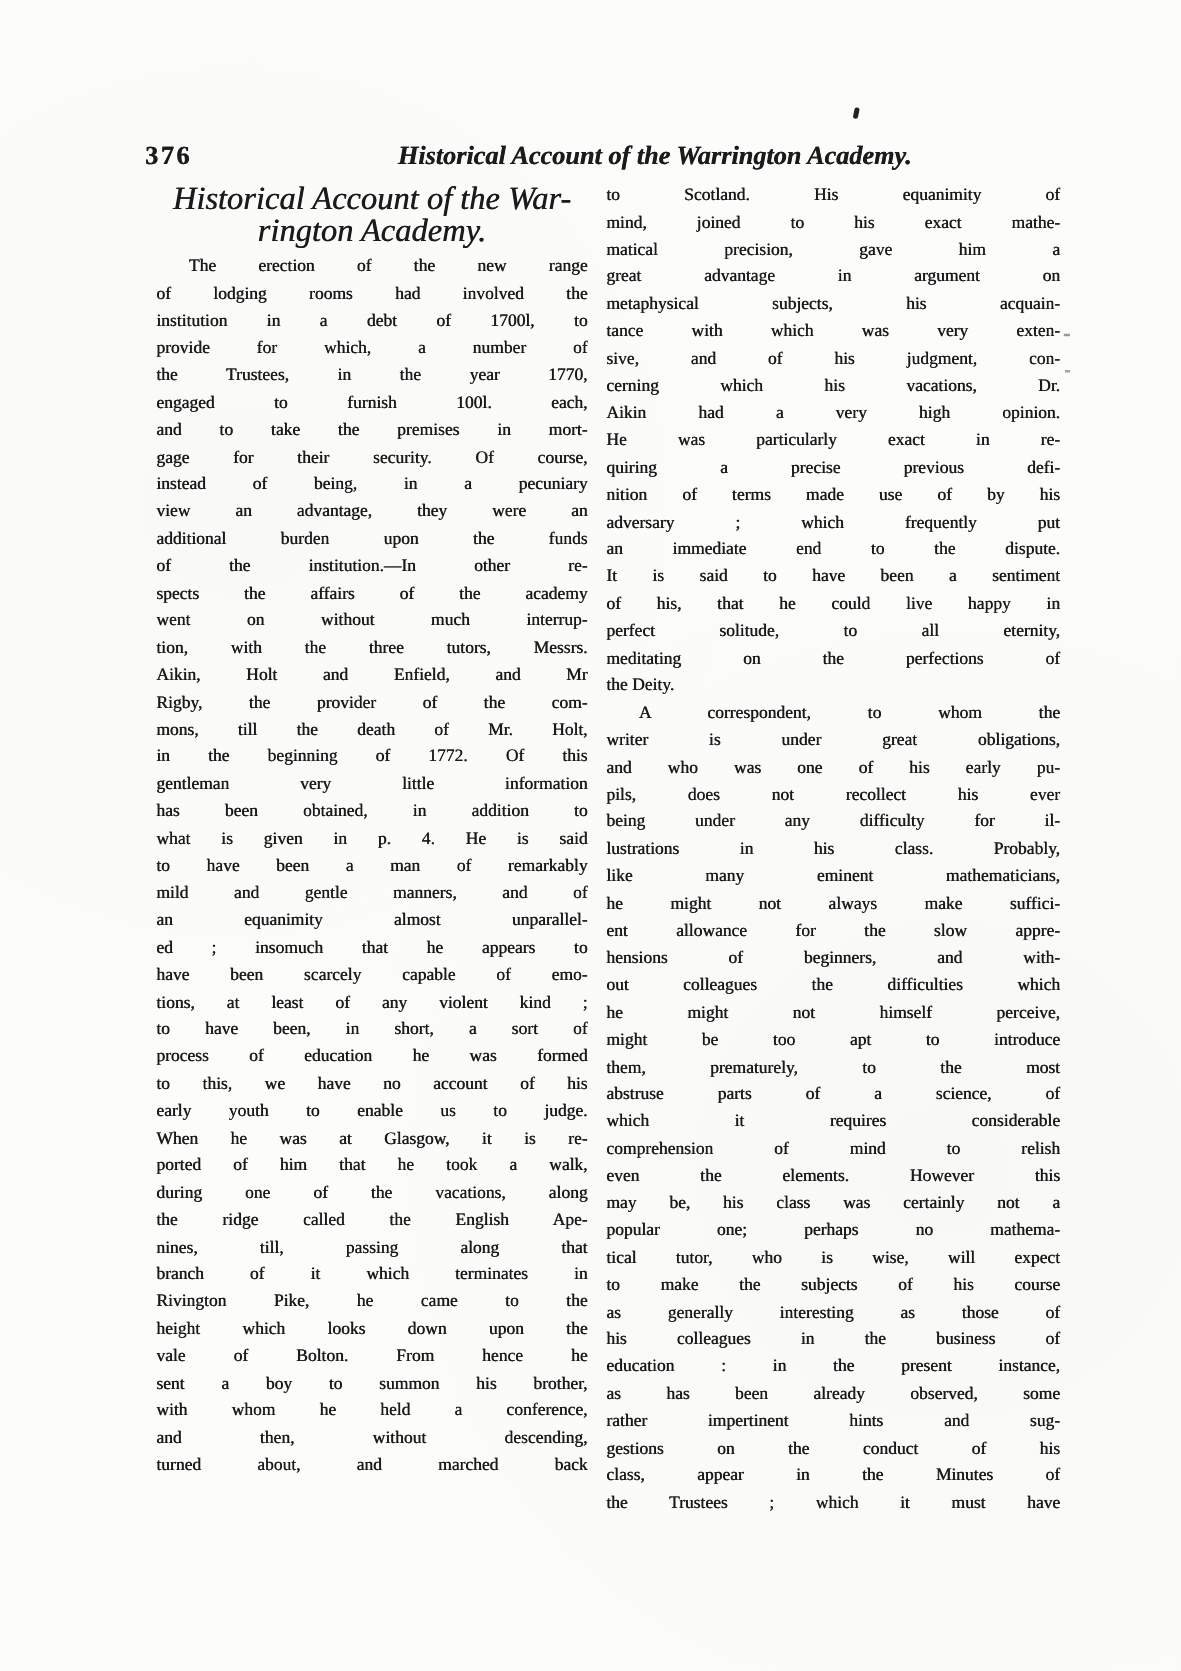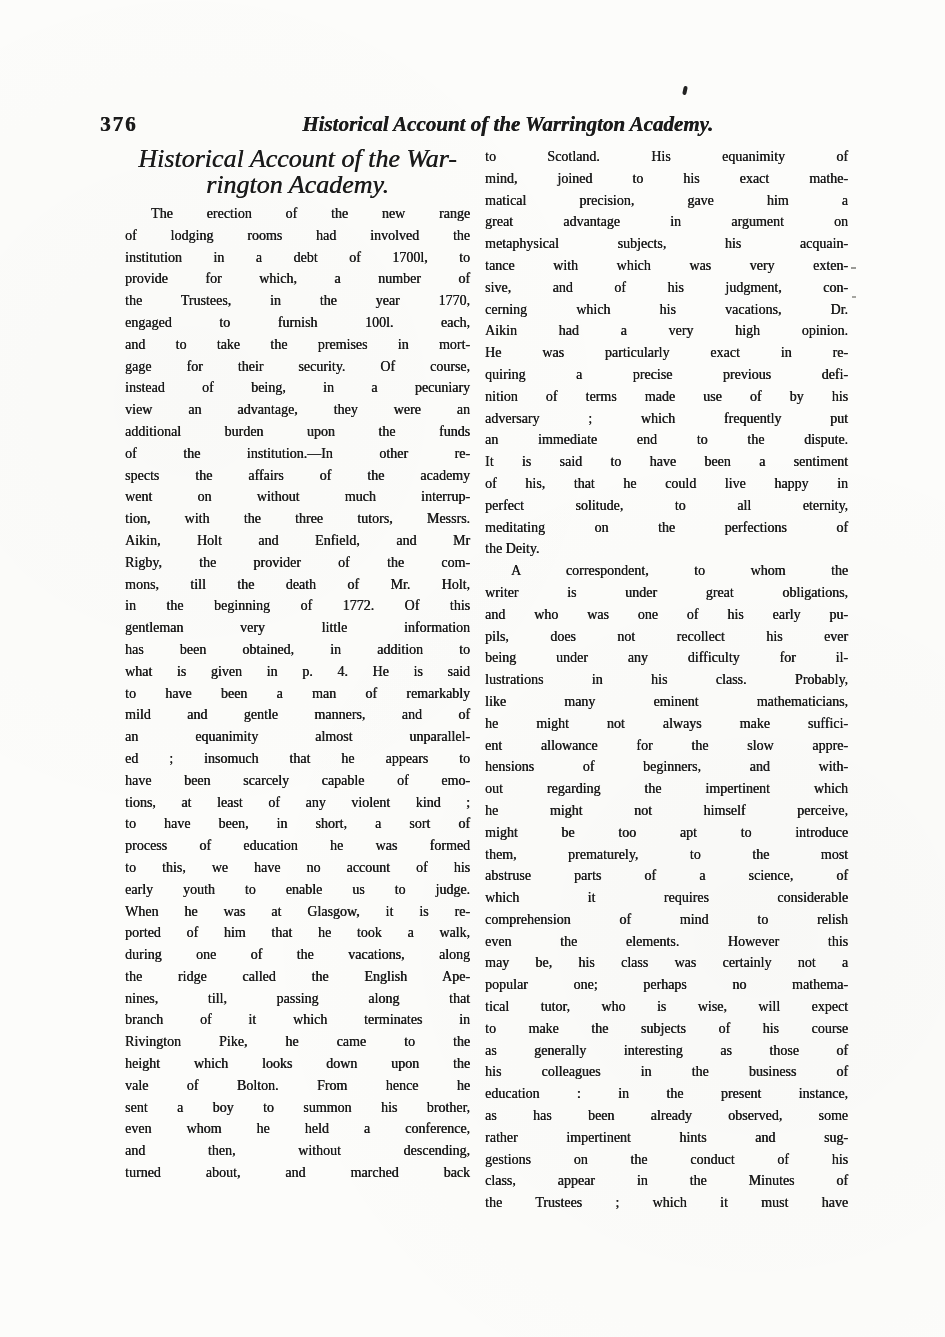--- a/index.html
+++ b/index.html
@@ -13,21 +13,21 @@
   .scan-page {
     position: relative;
     width: 945px; height: 1337px;
     background:
       radial-gradient(circle at 20% 30%, rgba(0,0,0,0.012), transparent 40%),
       radial-gradient(circle at 80% 70%, rgba(0,0,0,0.015), transparent 45%),
       #fcfcfa;
   }
   .page-header {
     position: absolute;
-    left: 100px; top: 112px; width: 748px;
+    left: 116px; top: 112px; width: 748px;
     display: flex; align-items: baseline;
   }
   .page-number {
     font-size: 21px; font-weight: bold;
     letter-spacing: 2px;
     text-shadow: 0.4px 0 0 currentColor;
   }
   .running-title {
     flex: 1; text-align: center;
     padding-left: 30px;
@@ -130,21 +130,21 @@
           <div class="line">When he was at Glasgow, it is re-</div>
           <div class="line">ported of him that he took a walk,</div>
           <div class="line">during one of the vacations, along</div>
           <div class="line">the ridge called the English Ape-</div>
           <div class="line">nines, till, passing along that</div>
           <div class="line">branch of it which terminates in</div>
           <div class="line">Rivington Pike, he came to the</div>
           <div class="line">height which looks down upon the</div>
           <div class="line">vale of Bolton.  From hence he</div>
           <div class="line">sent a boy to summon his brother,</div>
-          <div class="line">even whom he held a conference,</div>
+          <div class="line">with whom he held a conference,</div>
           <div class="line">and then, without descending,</div>
           <div class="line">turned about, and marched back</div>
         </div>
     </div>
 
     <div class="col col-right">
       <div class="body-lines">
           <div class="line">to Scotland.  His equanimity of</div>
           <div class="line">mind, joined to his exact mathe-</div>
           <div class="line">matical precision, gave him a</div>
@@ -167,21 +167,21 @@
           <div class="line indent">A correspondent, to whom the</div>
           <div class="line">writer is under great obligations,</div>
           <div class="line">and who was one of his early pu-</div>
           <div class="line">pils, does not recollect his ever</div>
           <div class="line">being under any difficulty for il-</div>
           <div class="line">lustrations in his class.  Probably,</div>
           <div class="line">like many eminent mathematicians,</div>
           <div class="line">he might not always make suffici-</div>
           <div class="line">ent allowance for the slow appre-</div>
           <div class="line">hensions of beginners, and with-</div>
-          <div class="line">out regarding the impertinent which</div>
+          <div class="line">out colleagues the difficulties which</div>
           <div class="line">he might not himself perceive,</div>
           <div class="line">might be too apt to introduce</div>
           <div class="line">them, prematurely, to the most</div>
           <div class="line">abstruse parts of a science, of</div>
           <div class="line">which it requires considerable</div>
           <div class="line">comprehension of mind to relish</div>
           <div class="line">even the elements.  However this</div>
           <div class="line">may be, his class was certainly not a</div>
           <div class="line">popular one; perhaps no mathema-</div>
           <div class="line">tical tutor, who is wise, will expect</div>

